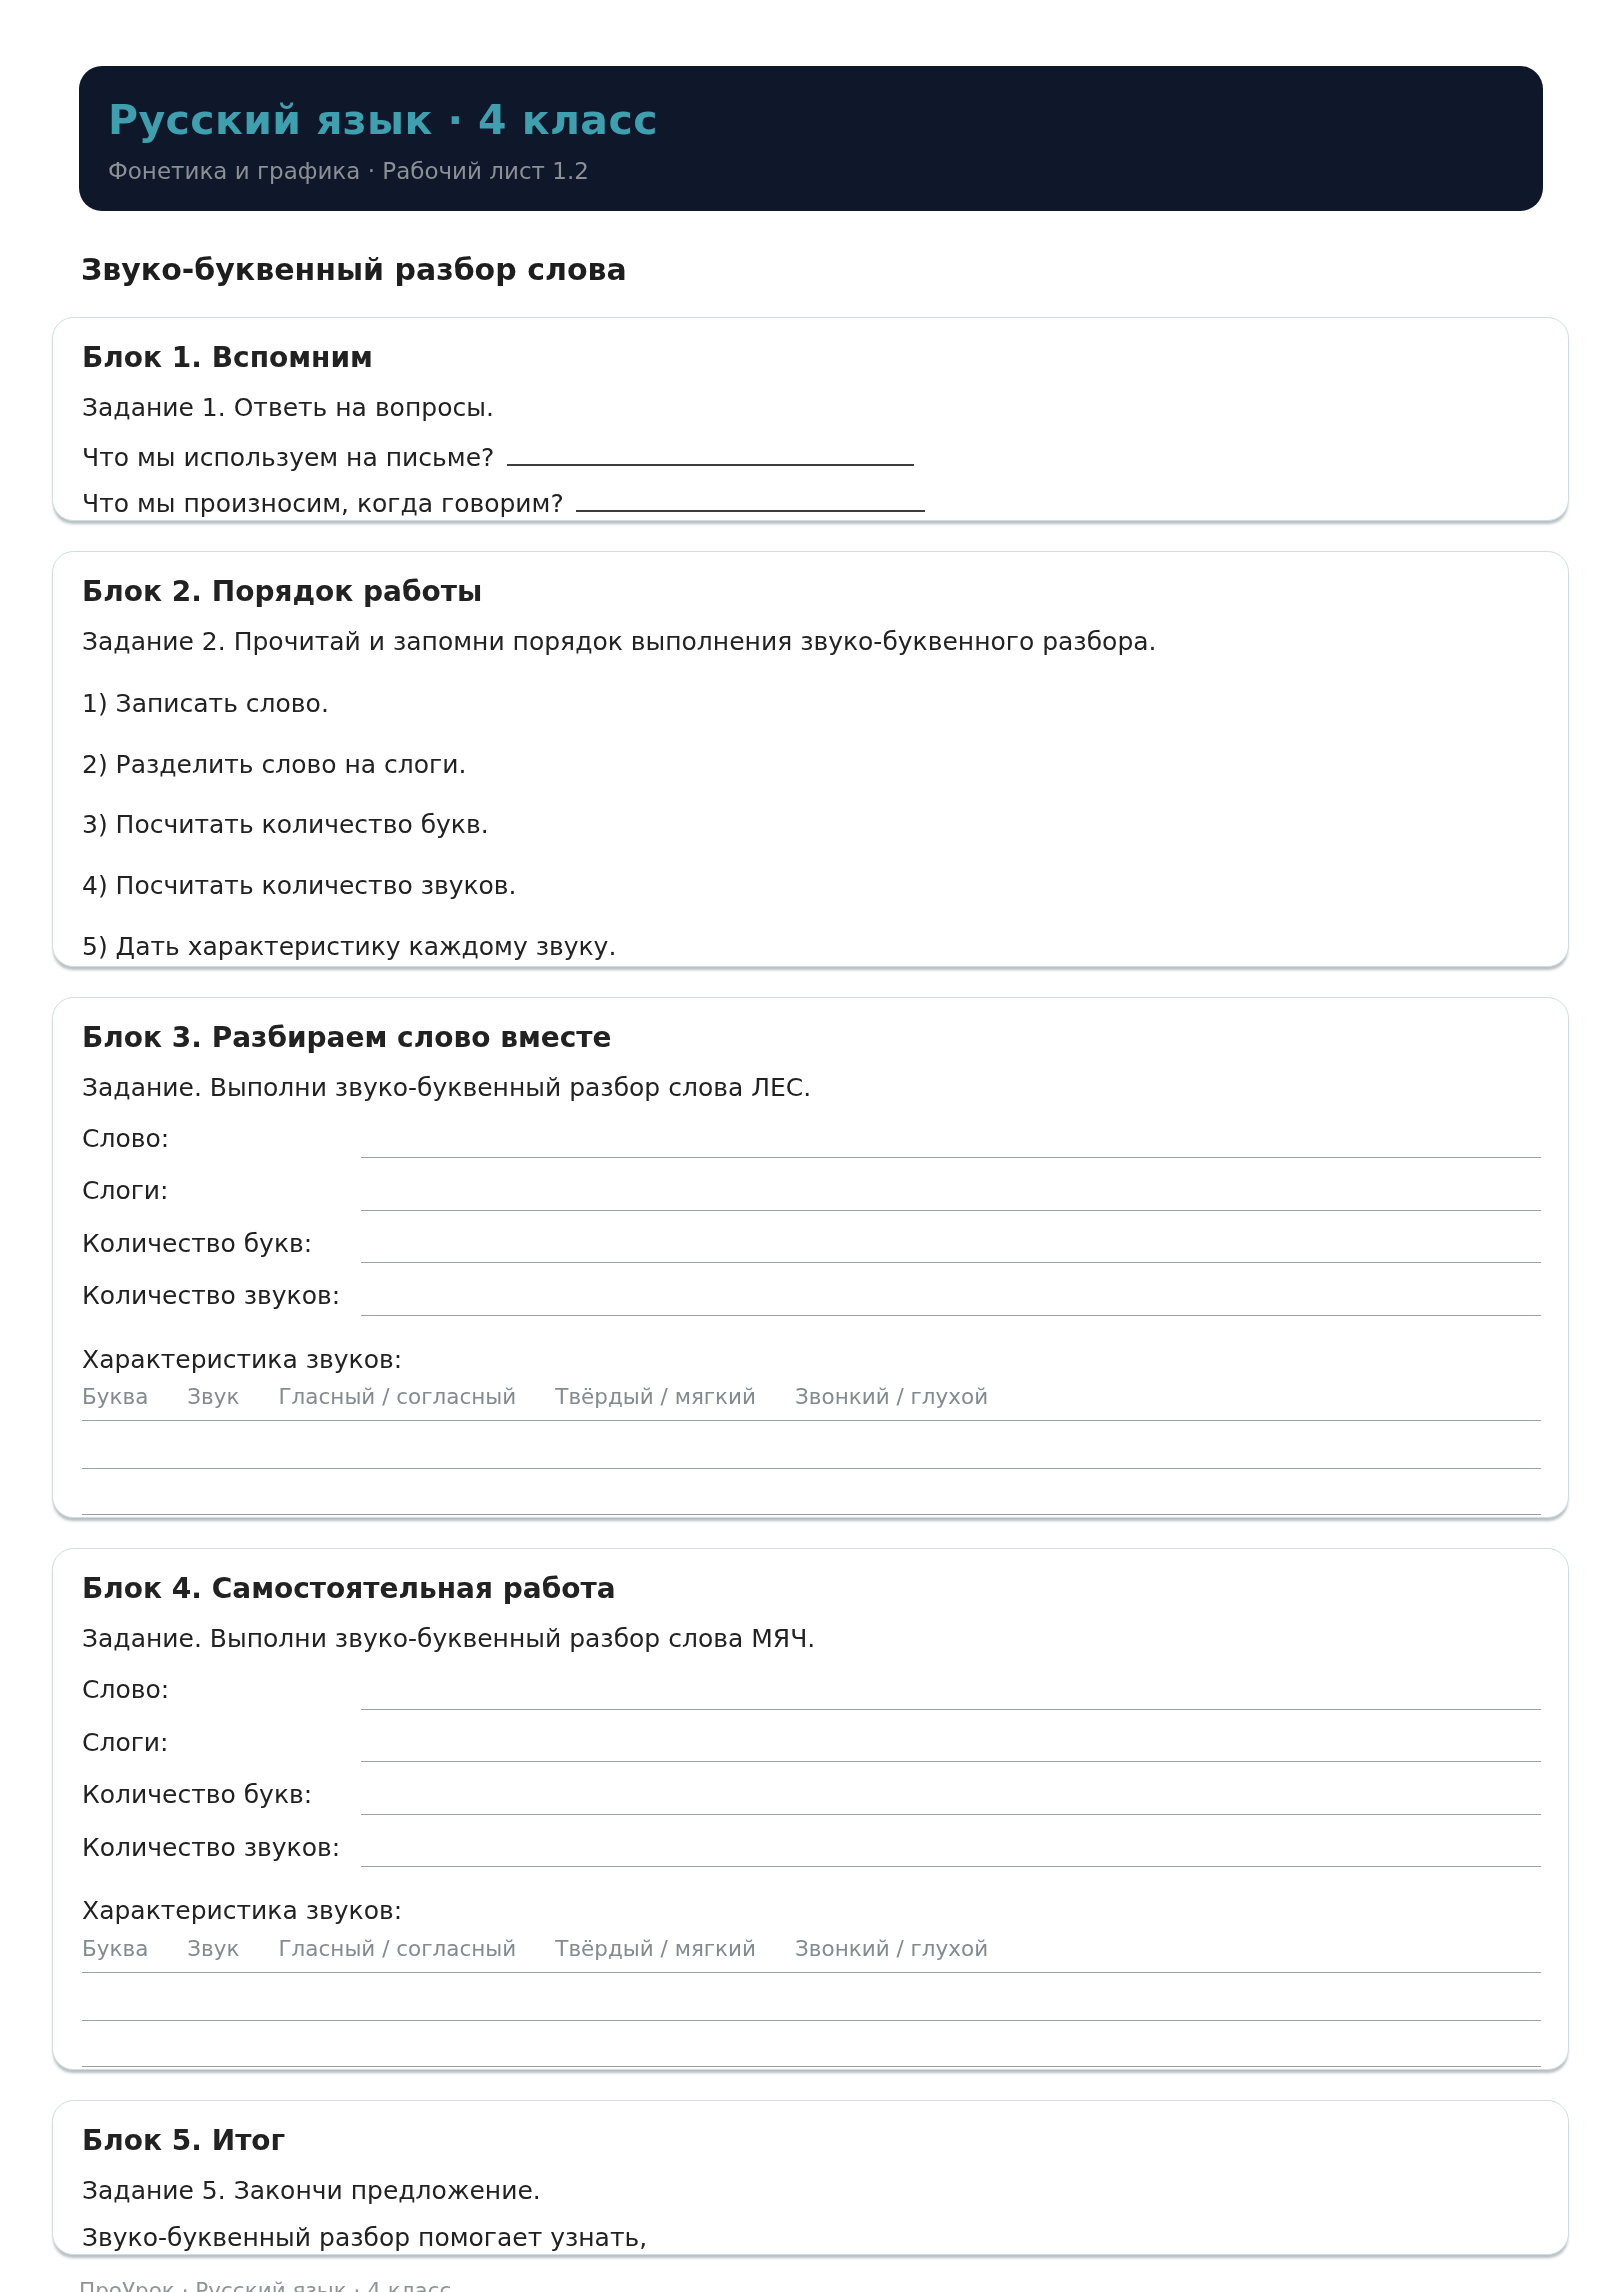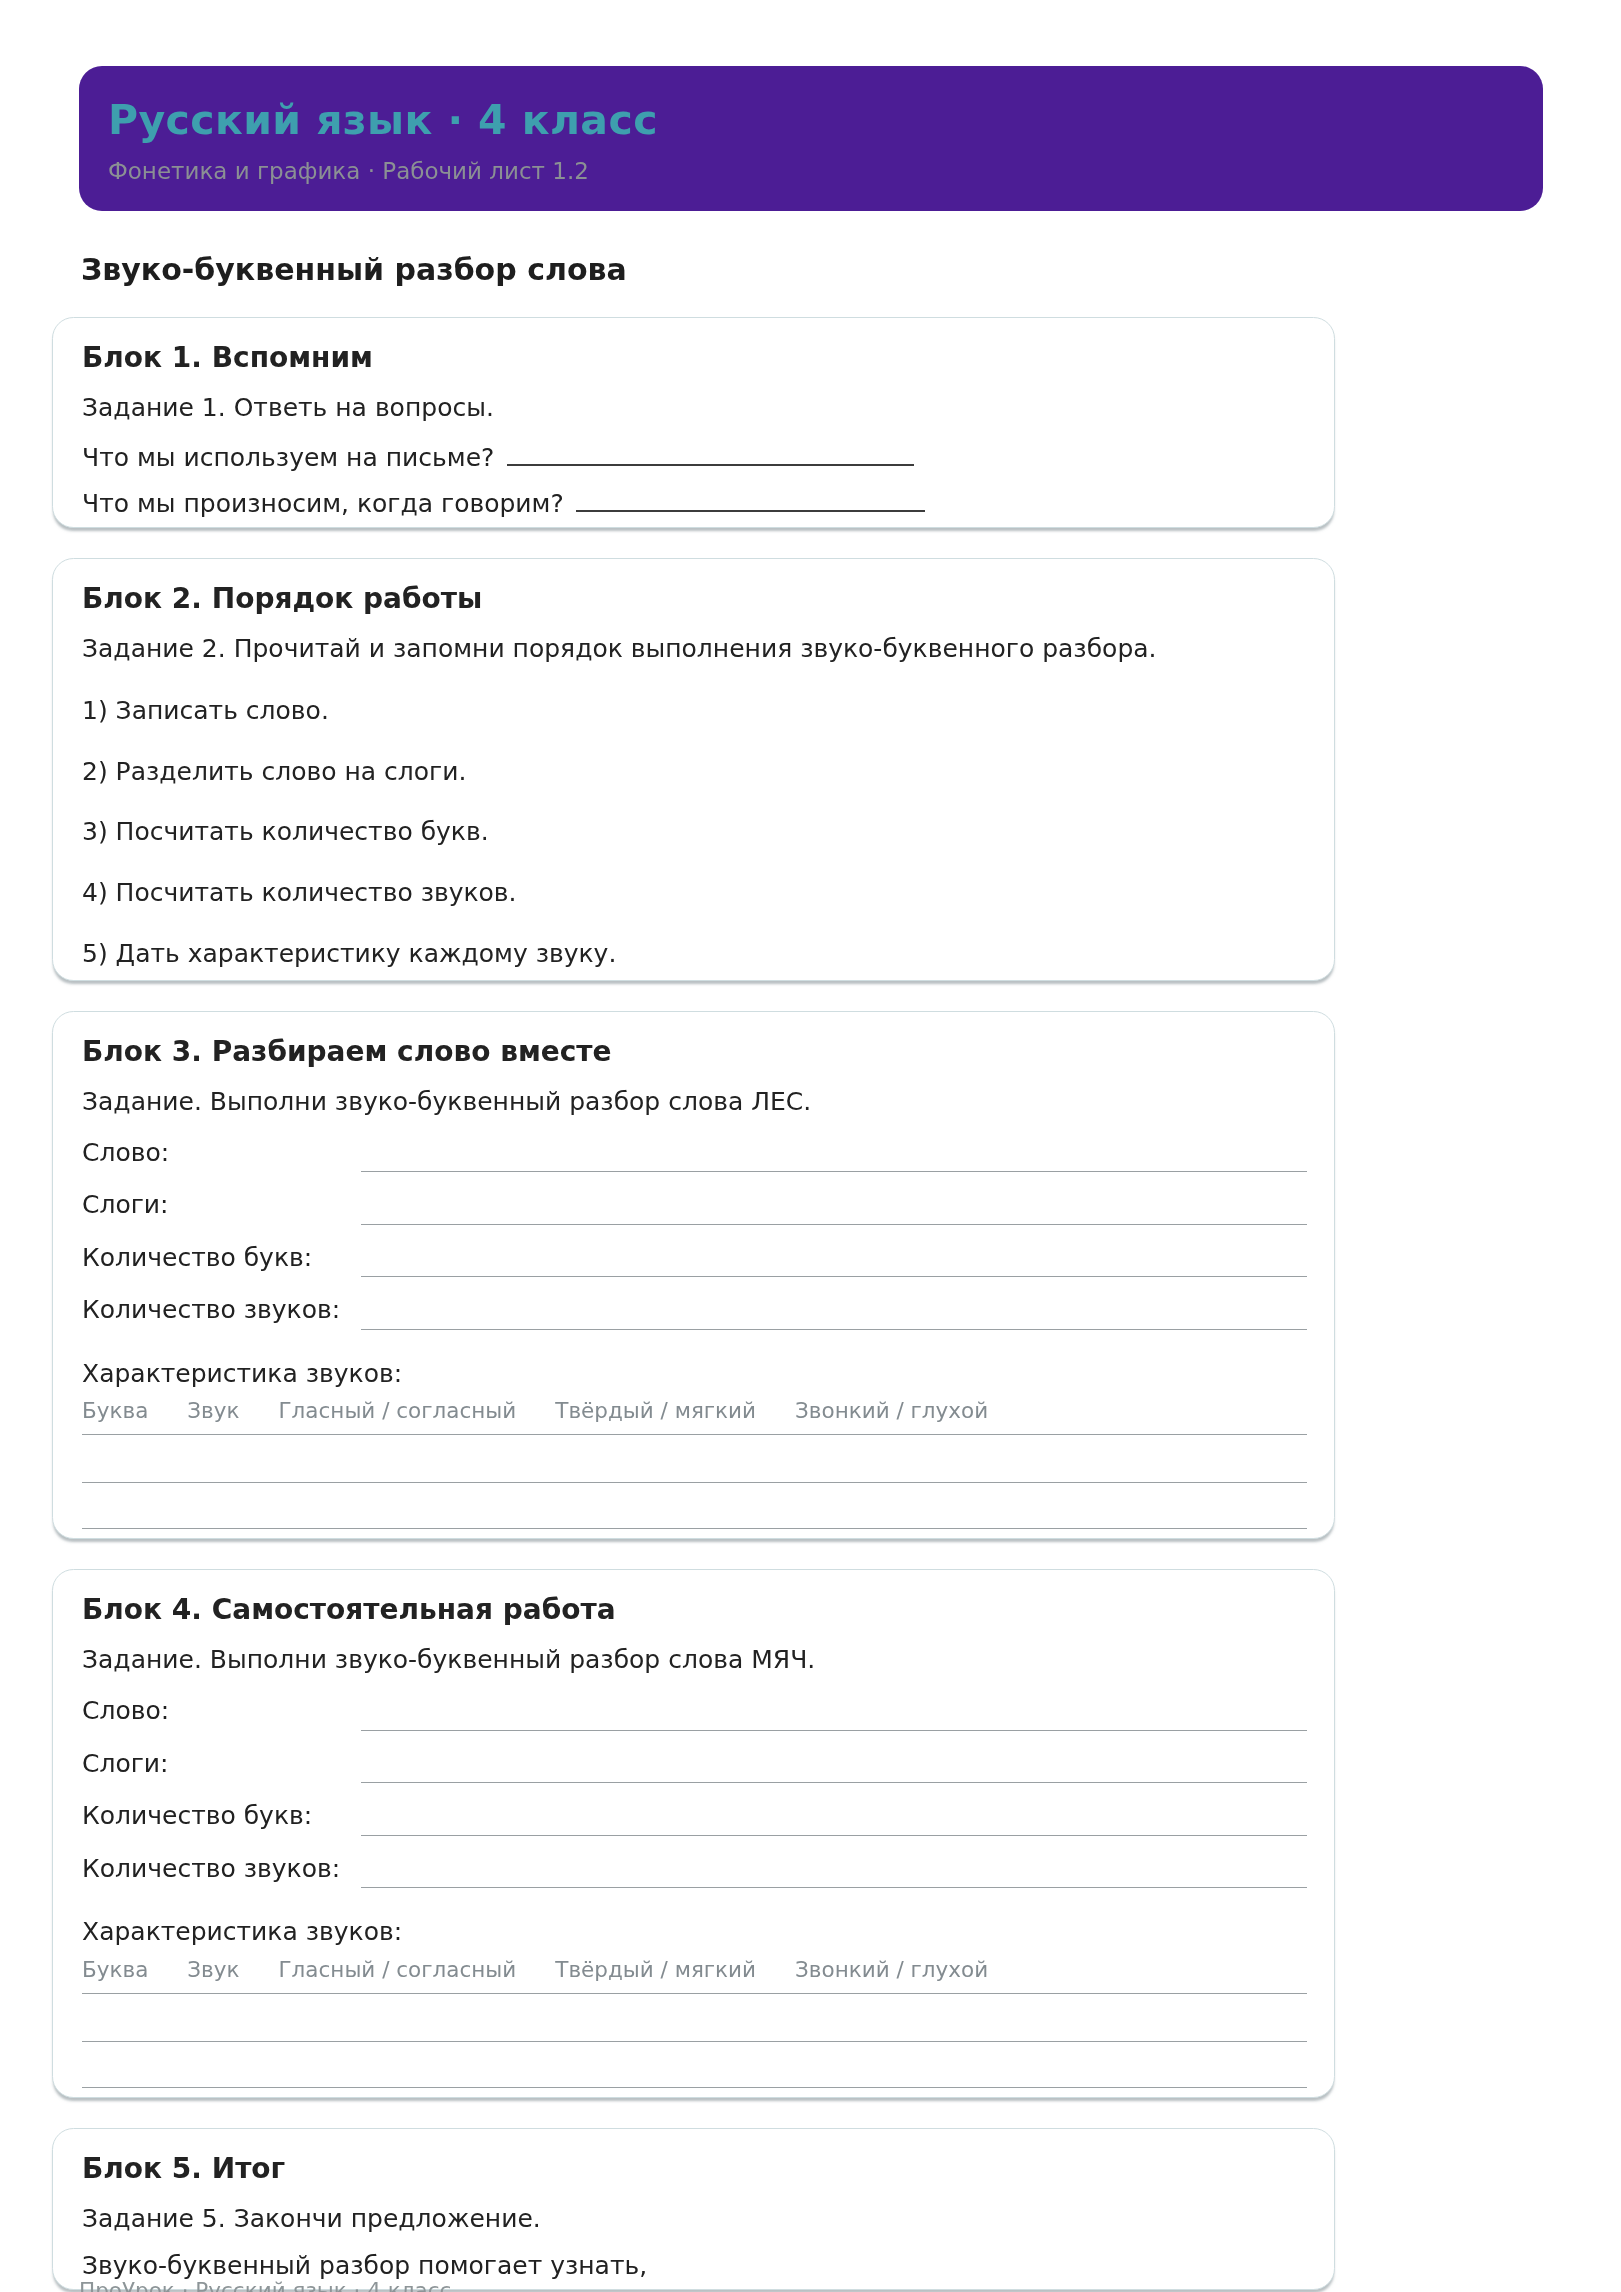--- a/index.html
+++ b/index.html
@@ -10,21 +10,21 @@
     color:#212121;
     overflow:hidden;
   }
   .page{position:relative;width:1621px;height:2293px;}
 
   
   .hero{
     margin:66px 0 0 79px;
     width:1464px;
     box-sizing:border-box;
-    background:#4c1d95;
+    background:#0f172a;
     border-radius:23px;
     padding:30px 36px 27px 29px;
   }
   .hero-title{
     font-size:41px;font-weight:bold;color:#3e9fae;letter-spacing:0.4px;
   }
   .hero-sub{
     margin-top:14.3px;font-size:23px;color:#8b9094;
   }
 
@@ -40,26 +40,26 @@
   .who{width:566px;font-size:21.5px;color:#7d8488;}
   .who-row{display:flex;align-items:baseline;margin-bottom:16px;}
   .who-label{white-space:nowrap;margin-right:9px;}
   .blank{display:inline-block;border-bottom:1.8px solid #8a9094;height:18px;}
   .blank.name{width:210px;}
   .blank.date{width:125px;}
 
   
   .block{
     margin:30px 0 0 52px;
-    width:1283px;
+    width:1517px;
     box-sizing:border-box;
     background:#ffffff;
     border:1.8px solid #cfdde0;
     border-radius:21.5px;
-    padding:23px 27px 9px 29px;
+    padding:23px 27px 2px 29px;
     box-shadow:0 4.5px 2.7px -1.8px rgba(125,138,143,.55);
   }
   .block-title{font-size:28px;font-weight:bold;color:#222222;margin-bottom:16px;}
   .task{font-size:25px;color:#222222;margin-bottom:7.2px;line-height:1.45;}
   .step{font-size:25px;color:#222222;margin-top:27px;line-height:1.35;}
 
   .q-row{display:flex;align-items:baseline;margin-top:16px;font-size:25px;}
   .q-text{white-space:nowrap;margin-right:12.5px;}
   .q-blank{display:inline-block;border-bottom:2.7px solid #3c3c3c;height:21.5px;}
   .q-blank.q0{width:349px;}

